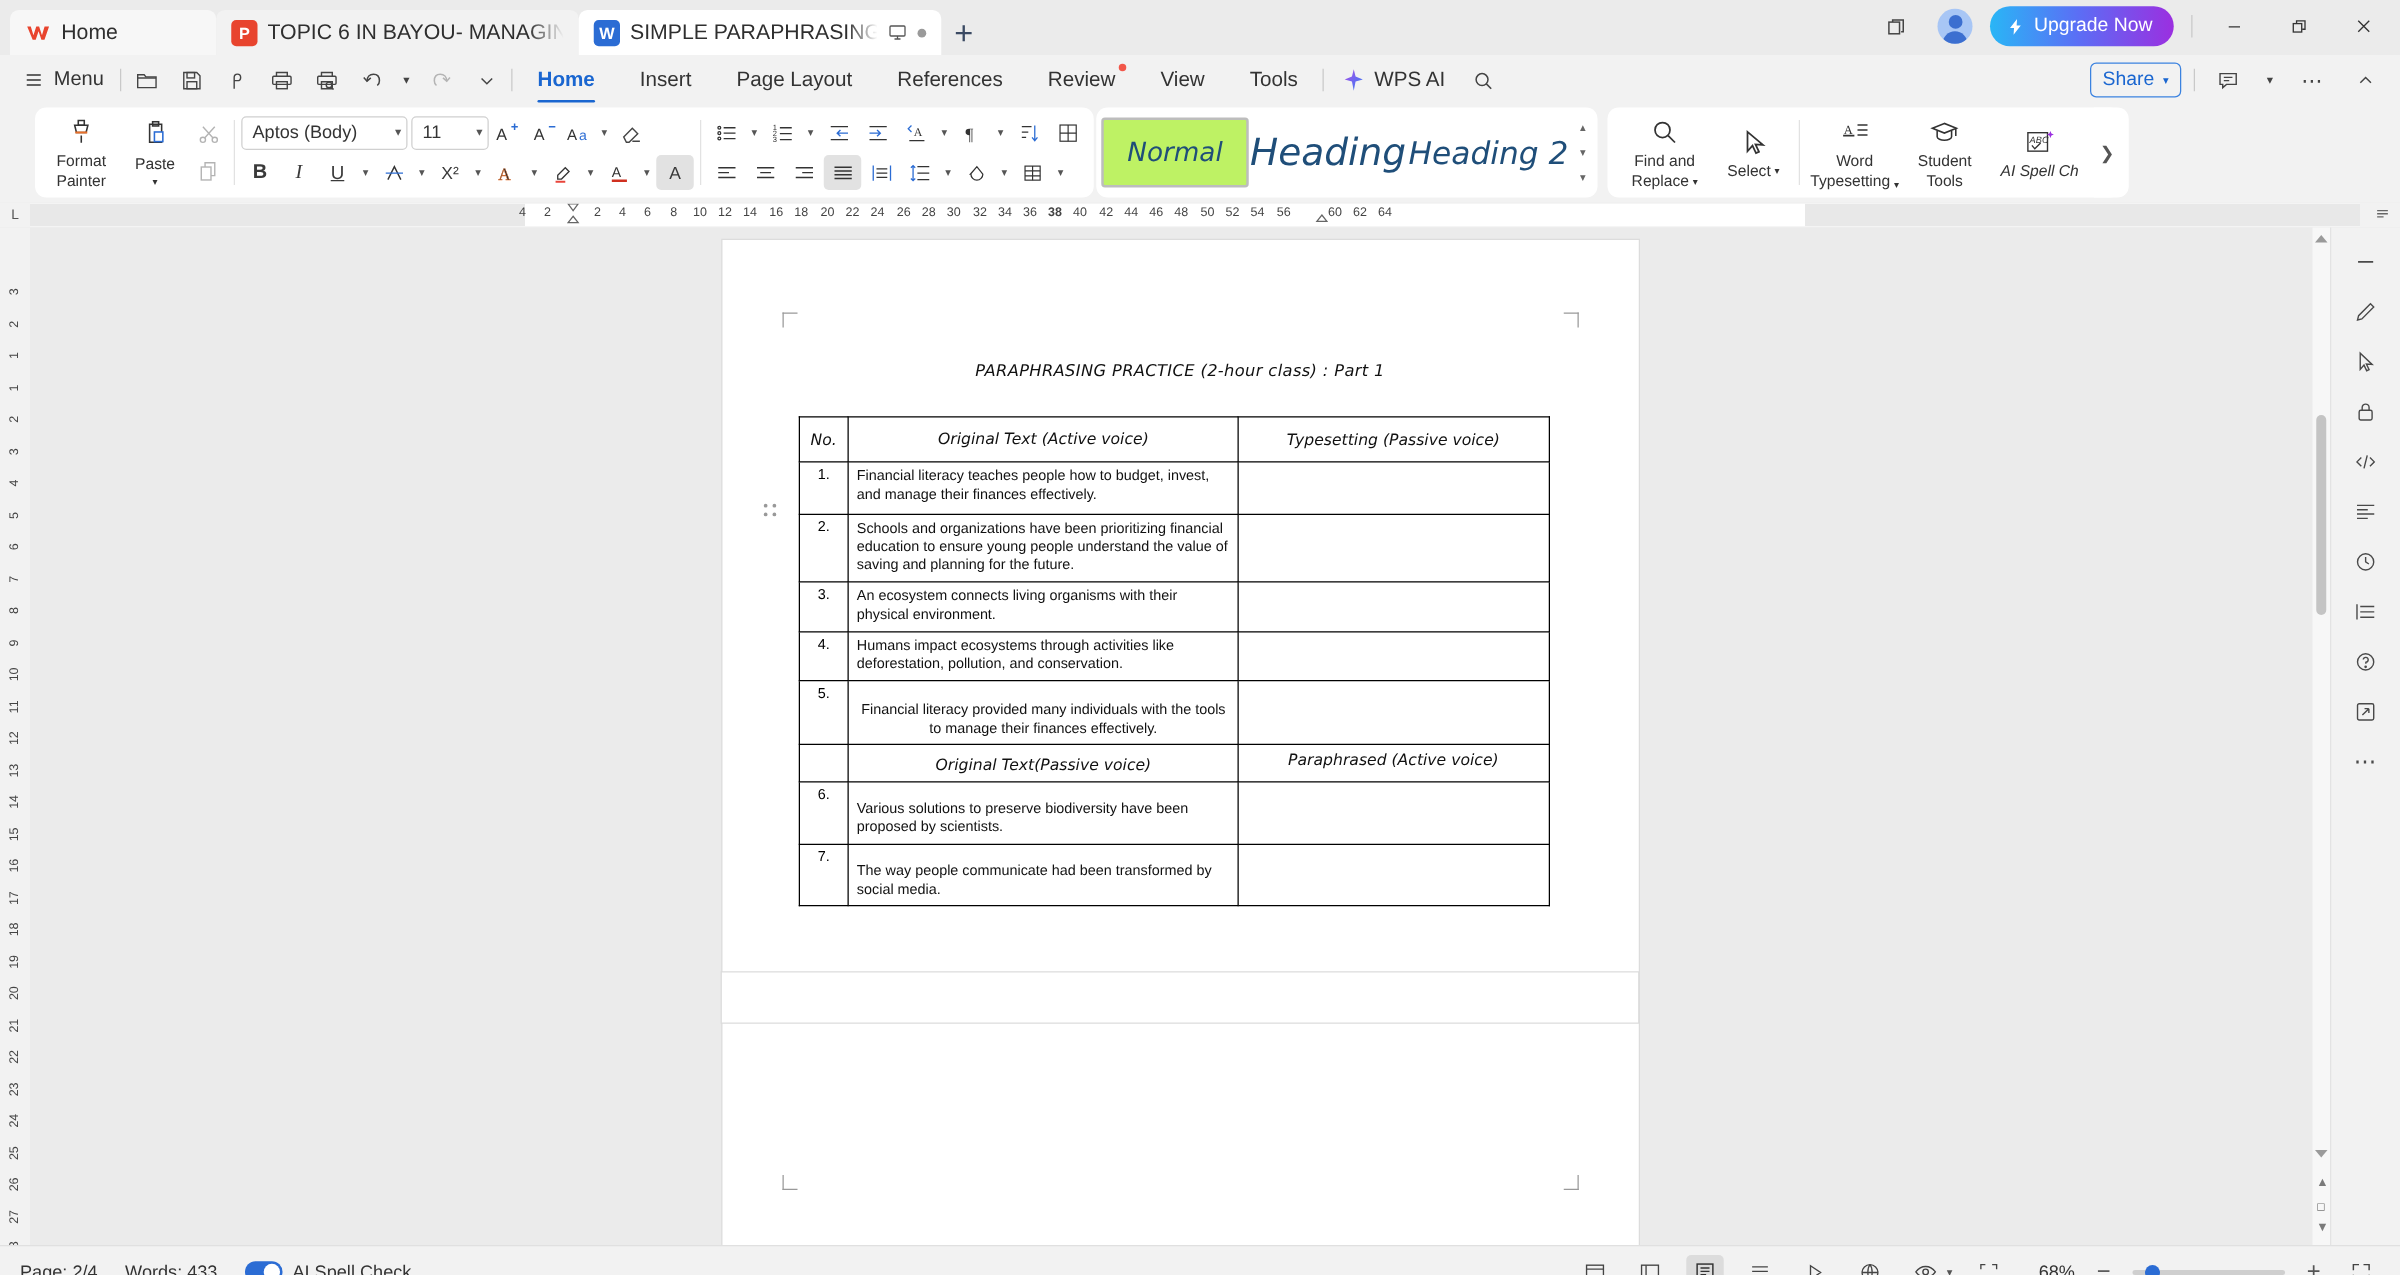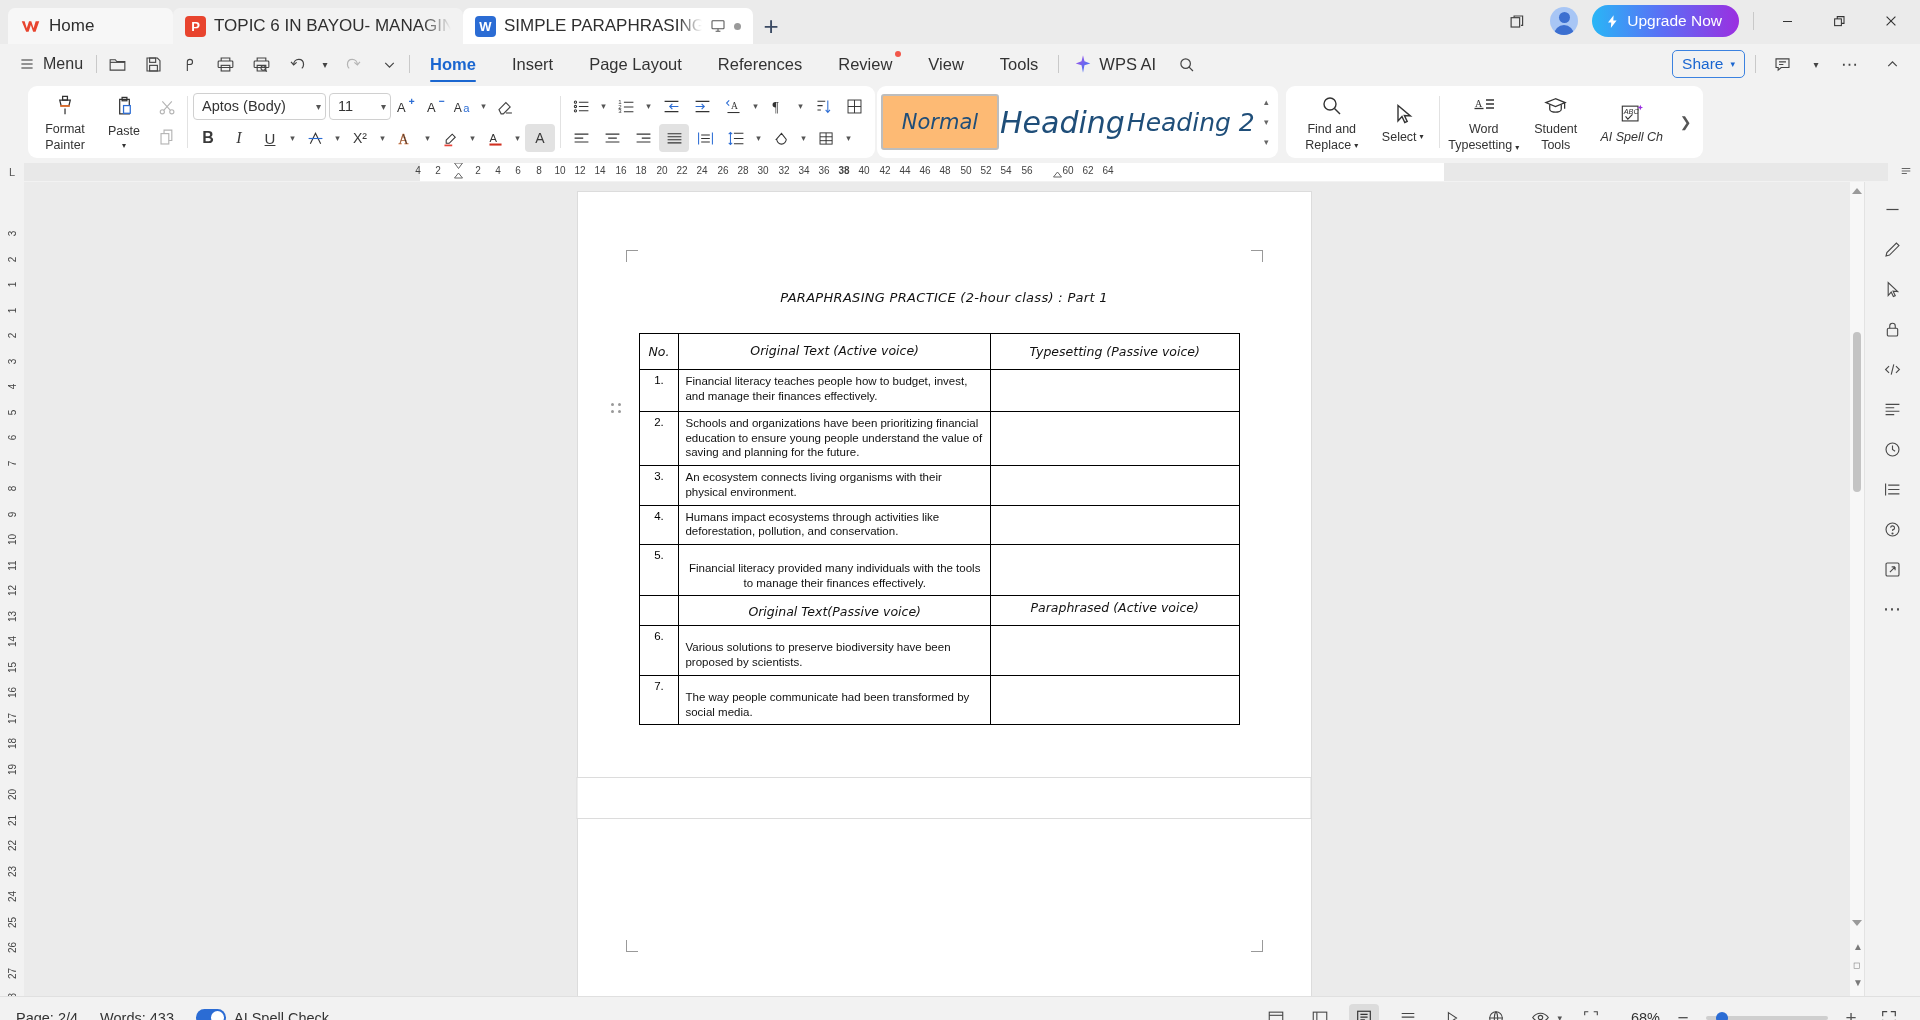--- a/index.html
+++ b/index.html
@@ -102,21 +102,21 @@
     color:#333; background:#fff; cursor:pointer; }
   #fontname { width:133px; }
   #fontsize { width:62px; margin-left:3px; }
   .fbcaret { margin-left:auto; font-size:10px; color:#555; }
   
   #gallery { background:#fff; border-radius:9px; height:72px; display:flex;
     align-items:center; padding:0 4px; position:relative; overflow:hidden; }
   .styleitem { height:56px; min-width:118px; display:flex; align-items:center;
     justify-content:center; border:1px solid transparent; border-radius:3px;
     cursor:pointer; color:#1f4e79; }
-  .styleitem.sel { border:2px solid #bdbdbd; background:#fdba74; }
+  .styleitem.sel { border:2px solid #bdbdbd; background:#bef264; }
   .gal-arrows { display:flex; flex-direction:column; justify-content:center;
     gap:1px; height:62px; padding-left:3px; }
   .gal-arrows div { width:15px; height:19px; display:flex; align-items:center;
     justify-content:center; font-size:9px; color:#666; cursor:pointer; }
   .comicf { font-family:"DejaVu Sans", sans-serif; font-style:italic; }
   #ribbonmore { width:22px; height:72px; background:#fff; border-radius:0 9px 9px 0;
     display:flex; align-items:center; justify-content:center; color:#555;
     font-size:14px; cursor:pointer; }
 
   

